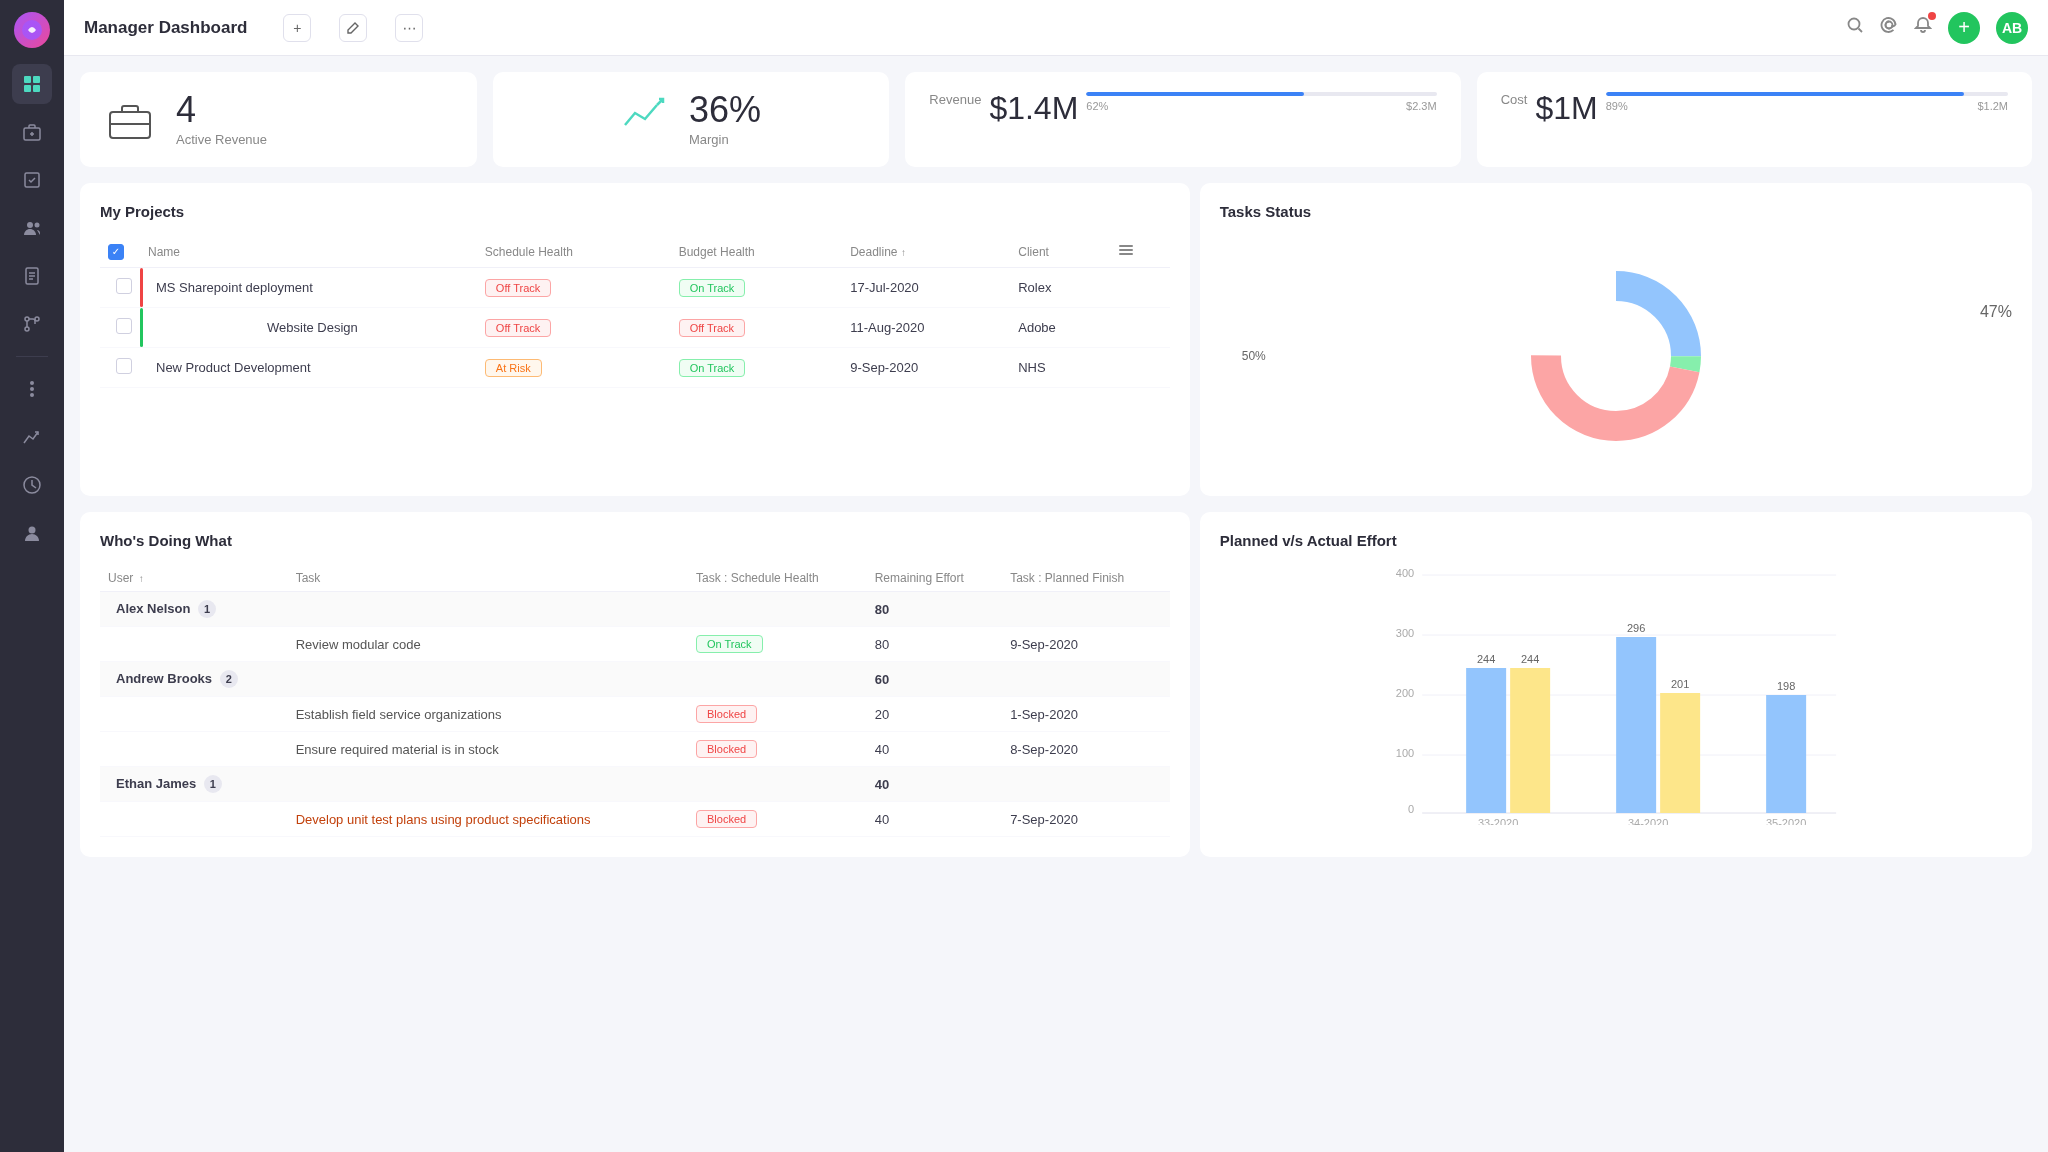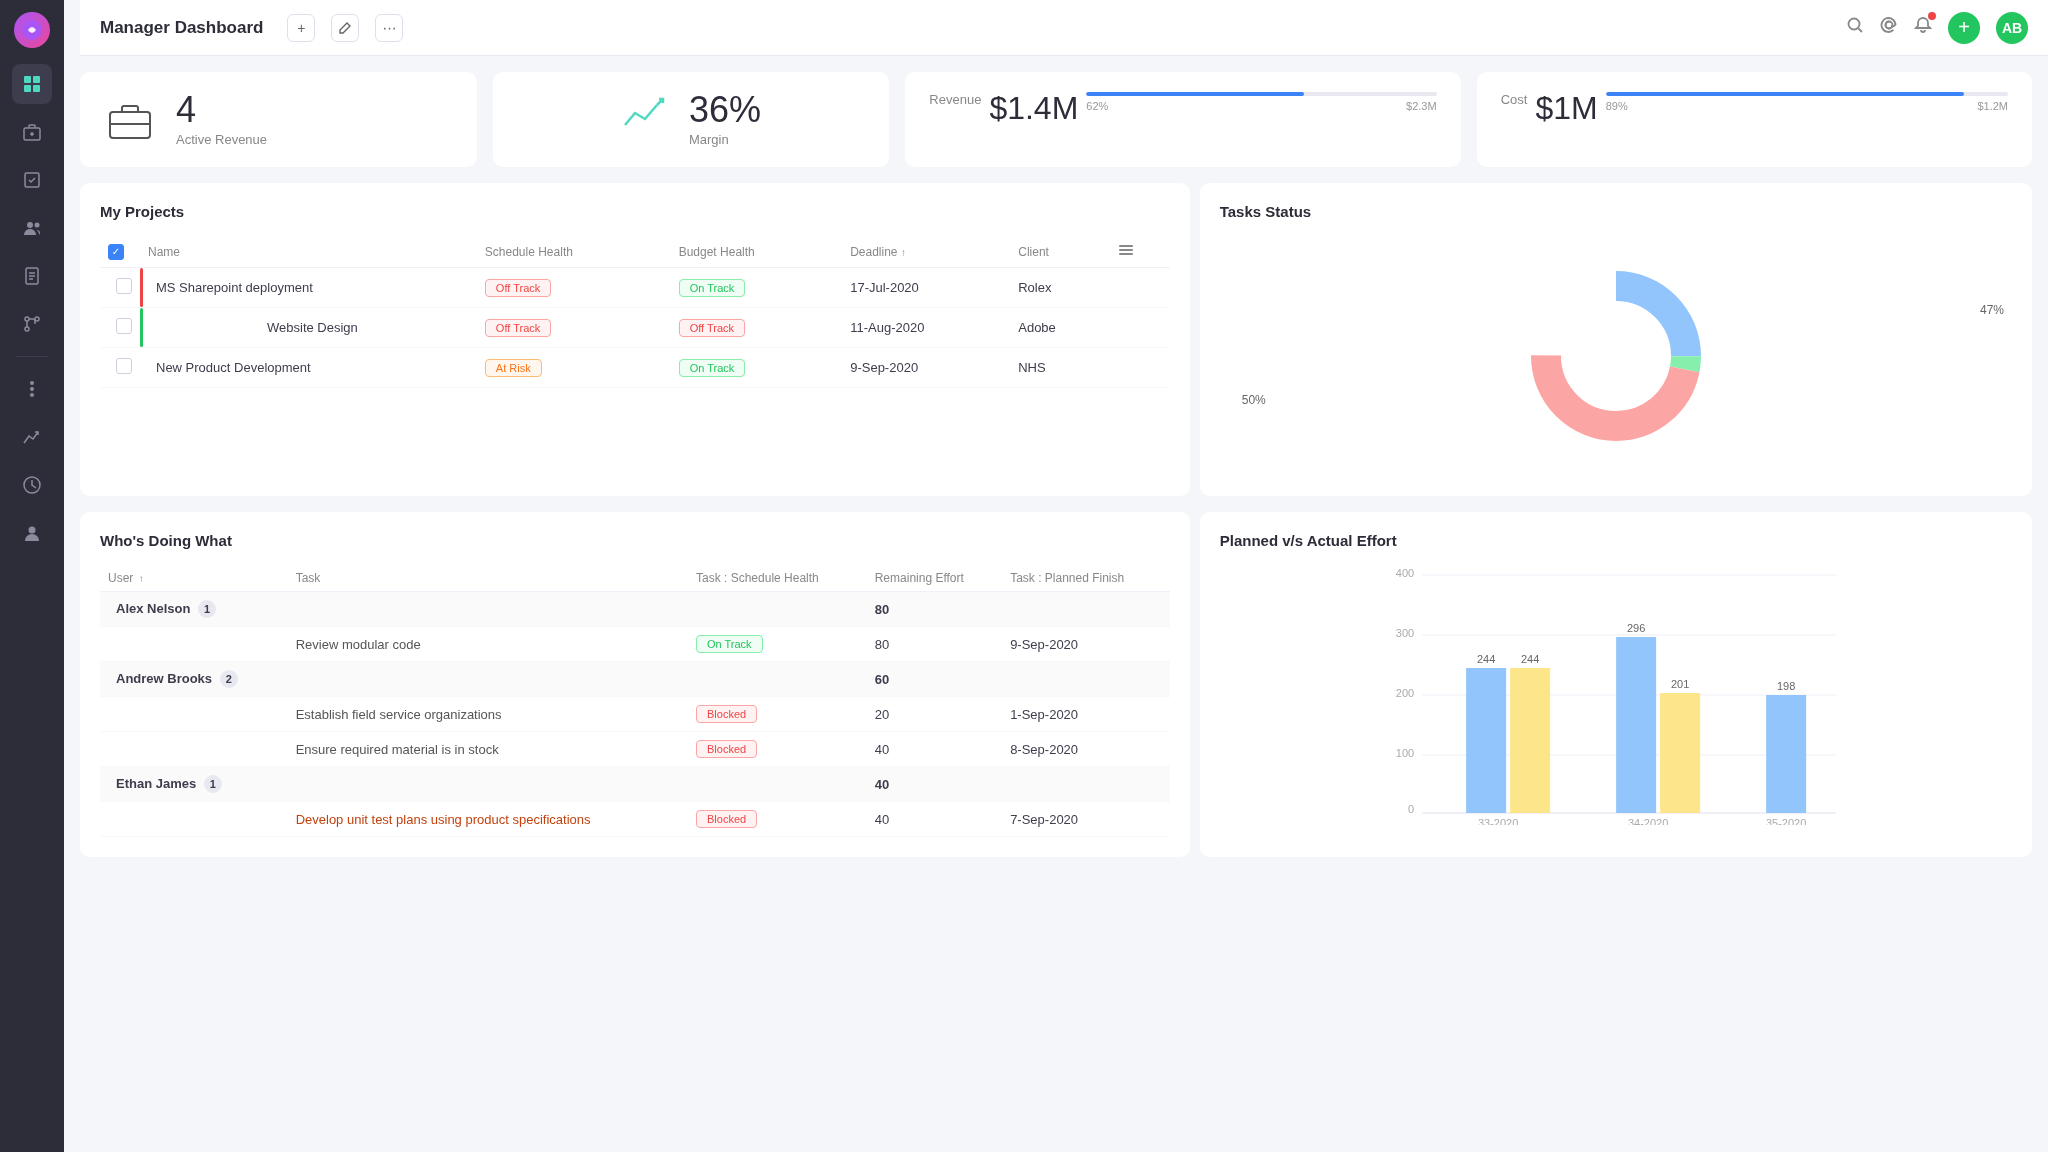--- a/index.html
+++ b/index.html
@@ -45,23 +45,22 @@
     }
 
     
     .topbar {
       background: white;
       height: 56px;
       display: flex;
       align-items: center;
       padding: 0 20px;
       border-bottom: 1px solid #e8e8f0;
-      gap: 16px;
+      gap: 28px;
       flex-shrink: 0;
-      margin-left: 16px;
     }
     .topbar-title {
       font-size: 17px;
       font-weight: 600;
       color: #2d2d3a;
       margin-right: 8px;
     }
     .topbar-action {
       width: 28px; height: 28px;
       border: 1px solid #e0e0ec;
@@ -581,22 +580,22 @@
         <div class="card-title">Tasks Status</div>
         <div class="donut-container">
           <svg width="200" height="200" viewBox="0 0 200 200" class="donut-svg">
 
             <circle cx="100" cy="100" r="70" fill="none" stroke="#93c5fd" stroke-width="30" stroke-dasharray="220 440" stroke-dashoffset="110" transform="rotate(-90 100 100)"></circle>
 
             <circle cx="100" cy="100" r="70" fill="none" stroke="#86efac" stroke-width="30" stroke-dasharray="13.2 440" stroke-dashoffset="-110" transform="rotate(-90 100 100)"></circle>
 
             <circle cx="100" cy="100" r="70" fill="none" stroke="#fca5a5" stroke-width="30" stroke-dasharray="206.8 440" stroke-dashoffset="-123.2" transform="rotate(-90 100 100)"></circle>
           </svg>
-          <div style="position:absolute; left:22px; top:50%; transform:translateY(-50%); font-size:12px; color:#666;margin-top:44px;">50%</div>
-          <div style="position:absolute; right:8px; top:28%; font-size:12px; color:#666;text-align:right;">47%</div>
+          <div style="position:absolute; left:22px; top:50%; transform:translateY(-50%); font-size:12px; color:#666;">50%</div>
+          <div style="position:absolute; right:0; top:28%; font-size:16px; color:#666;text-align:right;">47%</div>
         </div>
       </div>
     </div>
 
     <div class="panel-row">
 
       <div class="wdw-card">
         <div class="card-title">Who's Doing What</div>
         <table class="wdw-table">
           <thead>

